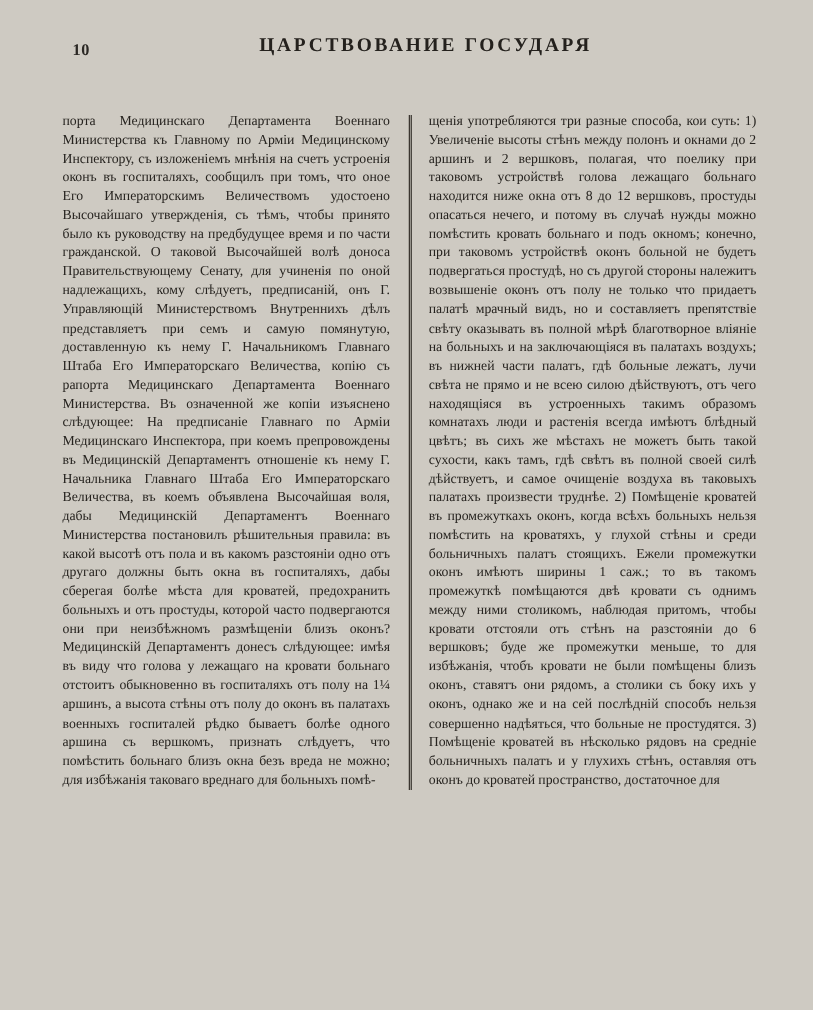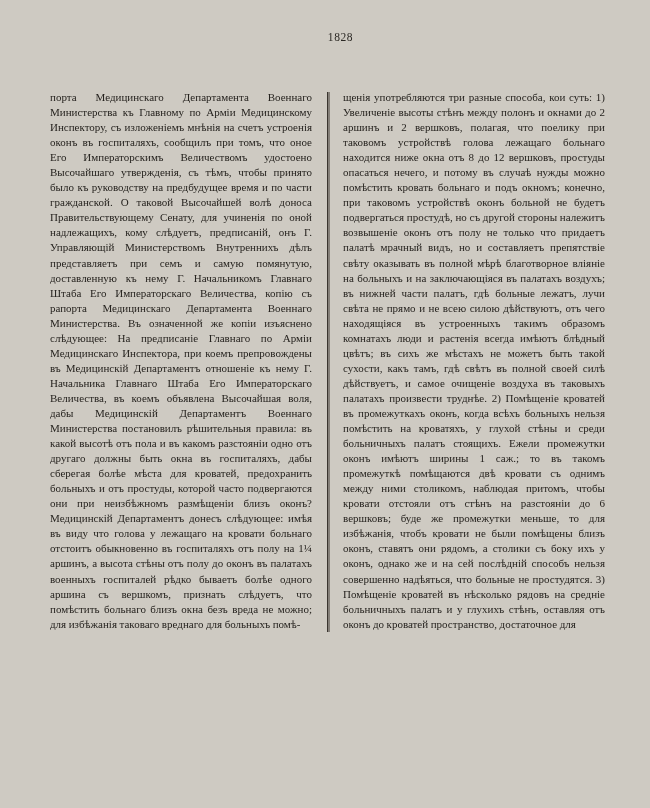--- a/index.html
+++ b/index.html
@@ -91,21 +91,24 @@
   .col p::first-line {
     text-align: justify;
   }
 </style>
 </head>
 <body>
 
 <div class="page">
   <div class="page-inner">
 
-    <div class="year-line">1828</div>
+    <div class="header-row">
+      <div class="folio">10</div>
+      <div class="running-title">ЦАРСТВОВАНИЕ ГОСУДАРЯ</div>
+    </div>
 
     <div class="columns">
       <div class="col">
         <p>порта Медицинскаго Департамента Военнаго Министерства къ Главному по Армiи Медицинскому Инспектору, съ изложенiемъ мнѣнiя на счетъ устроенiя оконъ въ госпиталяхъ, сообщилъ при томъ, что оное Его Императорскимъ Величествомъ удостоено Высочайшаго утвержденiя, съ тѣмъ, чтобы принято было къ руководству на предбудущее время и по части гражданской. О таковой Высочайшей волѣ доноса Правительствующему Сенату, для учиненiя по оной надлежащихъ, кому слѣдуетъ, предписанiй, онъ Г. Управляющiй Министерствомъ Внутреннихъ дѣлъ представляетъ при семъ и самую помянутую, доставленную къ нему Г. Начальникомъ Главнаго Штаба Его Императорскаго Величества, копiю съ рапорта Медицинскаго Департамента Военнаго Министерства. Въ означенной же копiи изъяснено слѣдующее: На предписанiе Главнаго по Армiи Медицинскаго Инспектора, при коемъ препровождены въ Медицинскiй Департаментъ отношенiе къ нему Г. Начальника Главнаго Штаба Его Императорскаго Величества, въ коемъ объявлена Высочайшая воля, дабы Медицинскiй Департаментъ Военнаго Министерства постановилъ рѣшительныя правила: въ какой высотѣ отъ пола и въ какомъ разстоянiи одно отъ другаго должны быть окна въ госпиталяхъ, дабы сберегая болѣе мѣста для кроватей, предохранить больныхъ и отъ простуды, которой часто подвергаются они при неизбѣжномъ размѣщенiи близъ оконъ? Медицинскiй Департаментъ донесъ слѣдующее: имѣя въ виду что голова у лежащаго на кровати больнаго отстоитъ обыкновенно въ госпиталяхъ отъ полу на 1¼ аршинъ, а высота стѣны отъ полу до оконъ въ палатахъ военныхъ госпиталей рѣдко бываетъ болѣе одного аршина съ вершкомъ, признать слѣдуетъ, что помѣстить больнаго близъ окна безъ вреда не можно; для избѣжанiя таковаго вреднаго для больныхъ помѣ-</p>
       </div>
       <div class="rule"></div>
       <div class="col">
         <p>щенiя употребляются три разные способа, кои суть: 1) Увеличенiе высоты стѣнъ между полонъ и окнами до 2 аршинъ и 2 вершковъ, полагая, что поелику при таковомъ устройствѣ голова лежащаго больнаго находится ниже окна отъ 8 до 12 вершковъ, простуды опасаться нечего, и потому въ случаѣ нужды можно помѣстить кровать больнаго и подъ окномъ; конечно, при таковомъ устройствѣ оконъ больной не будетъ подвергаться простудѣ, но съ другой стороны належитъ возвышенiе оконъ отъ полу не только что придаетъ палатѣ мрачный видъ, но и составляетъ препятствiе свѣту оказывать въ полной мѣрѣ благотворное влiянiе на больныхъ и на заключающiяся въ палатахъ воздухъ; въ нижней части палатъ, гдѣ больные лежатъ, лучи свѣта не прямо и не всею силою дѣйствуютъ, отъ чего находящiяся въ устроенныхъ такимъ образомъ комнатахъ люди и растенiя всегда имѣютъ блѣдный цвѣтъ; въ сихъ же мѣстахъ не можетъ быть такой сухости, какъ тамъ, гдѣ свѣтъ въ полной своей силѣ дѣйствуетъ, и самое очищенiе воздуха въ таковыхъ палатахъ произвести труднѣе. 2) Помѣщенiе кроватей въ промежуткахъ оконъ, когда всѣхъ больныхъ нельзя помѣстить на кроватяхъ, у глухой стѣны и среди больничныхъ палатъ стоящихъ. Ежели промежутки оконъ имѣютъ ширины 1 саж.; то въ такомъ промежуткѣ помѣщаются двѣ кровати съ однимъ между ними столикомъ, наблюдая притомъ, чтобы кровати отстояли отъ стѣнъ на разстоянiи до 6 вершковъ; буде же промежутки меньше, то для избѣжанiя, чтобъ кровати не были помѣщены близъ оконъ, ставятъ они рядомъ, а столики съ боку ихъ у оконъ, однако же и на сей послѣднiй способъ нельзя совершенно надѣяться, что больные не простудятся. 3) Помѣщенiе кроватей въ нѣсколько рядовъ на среднiе больничныхъ палатъ и у глухихъ стѣнъ, оставляя отъ оконъ до кроватей пространство, достаточное для</p>
       </div>
     </div>

